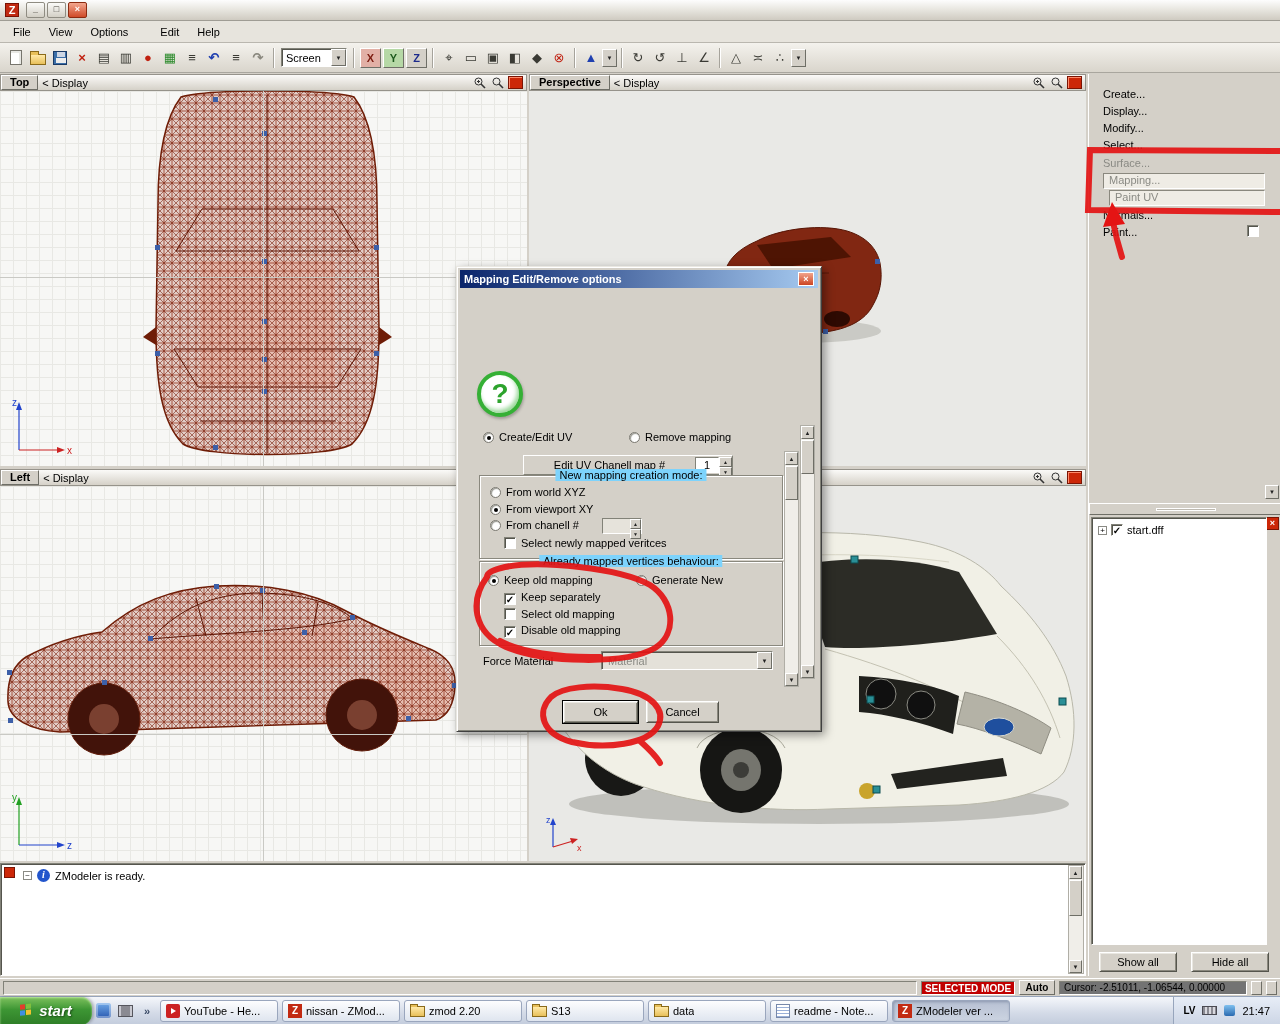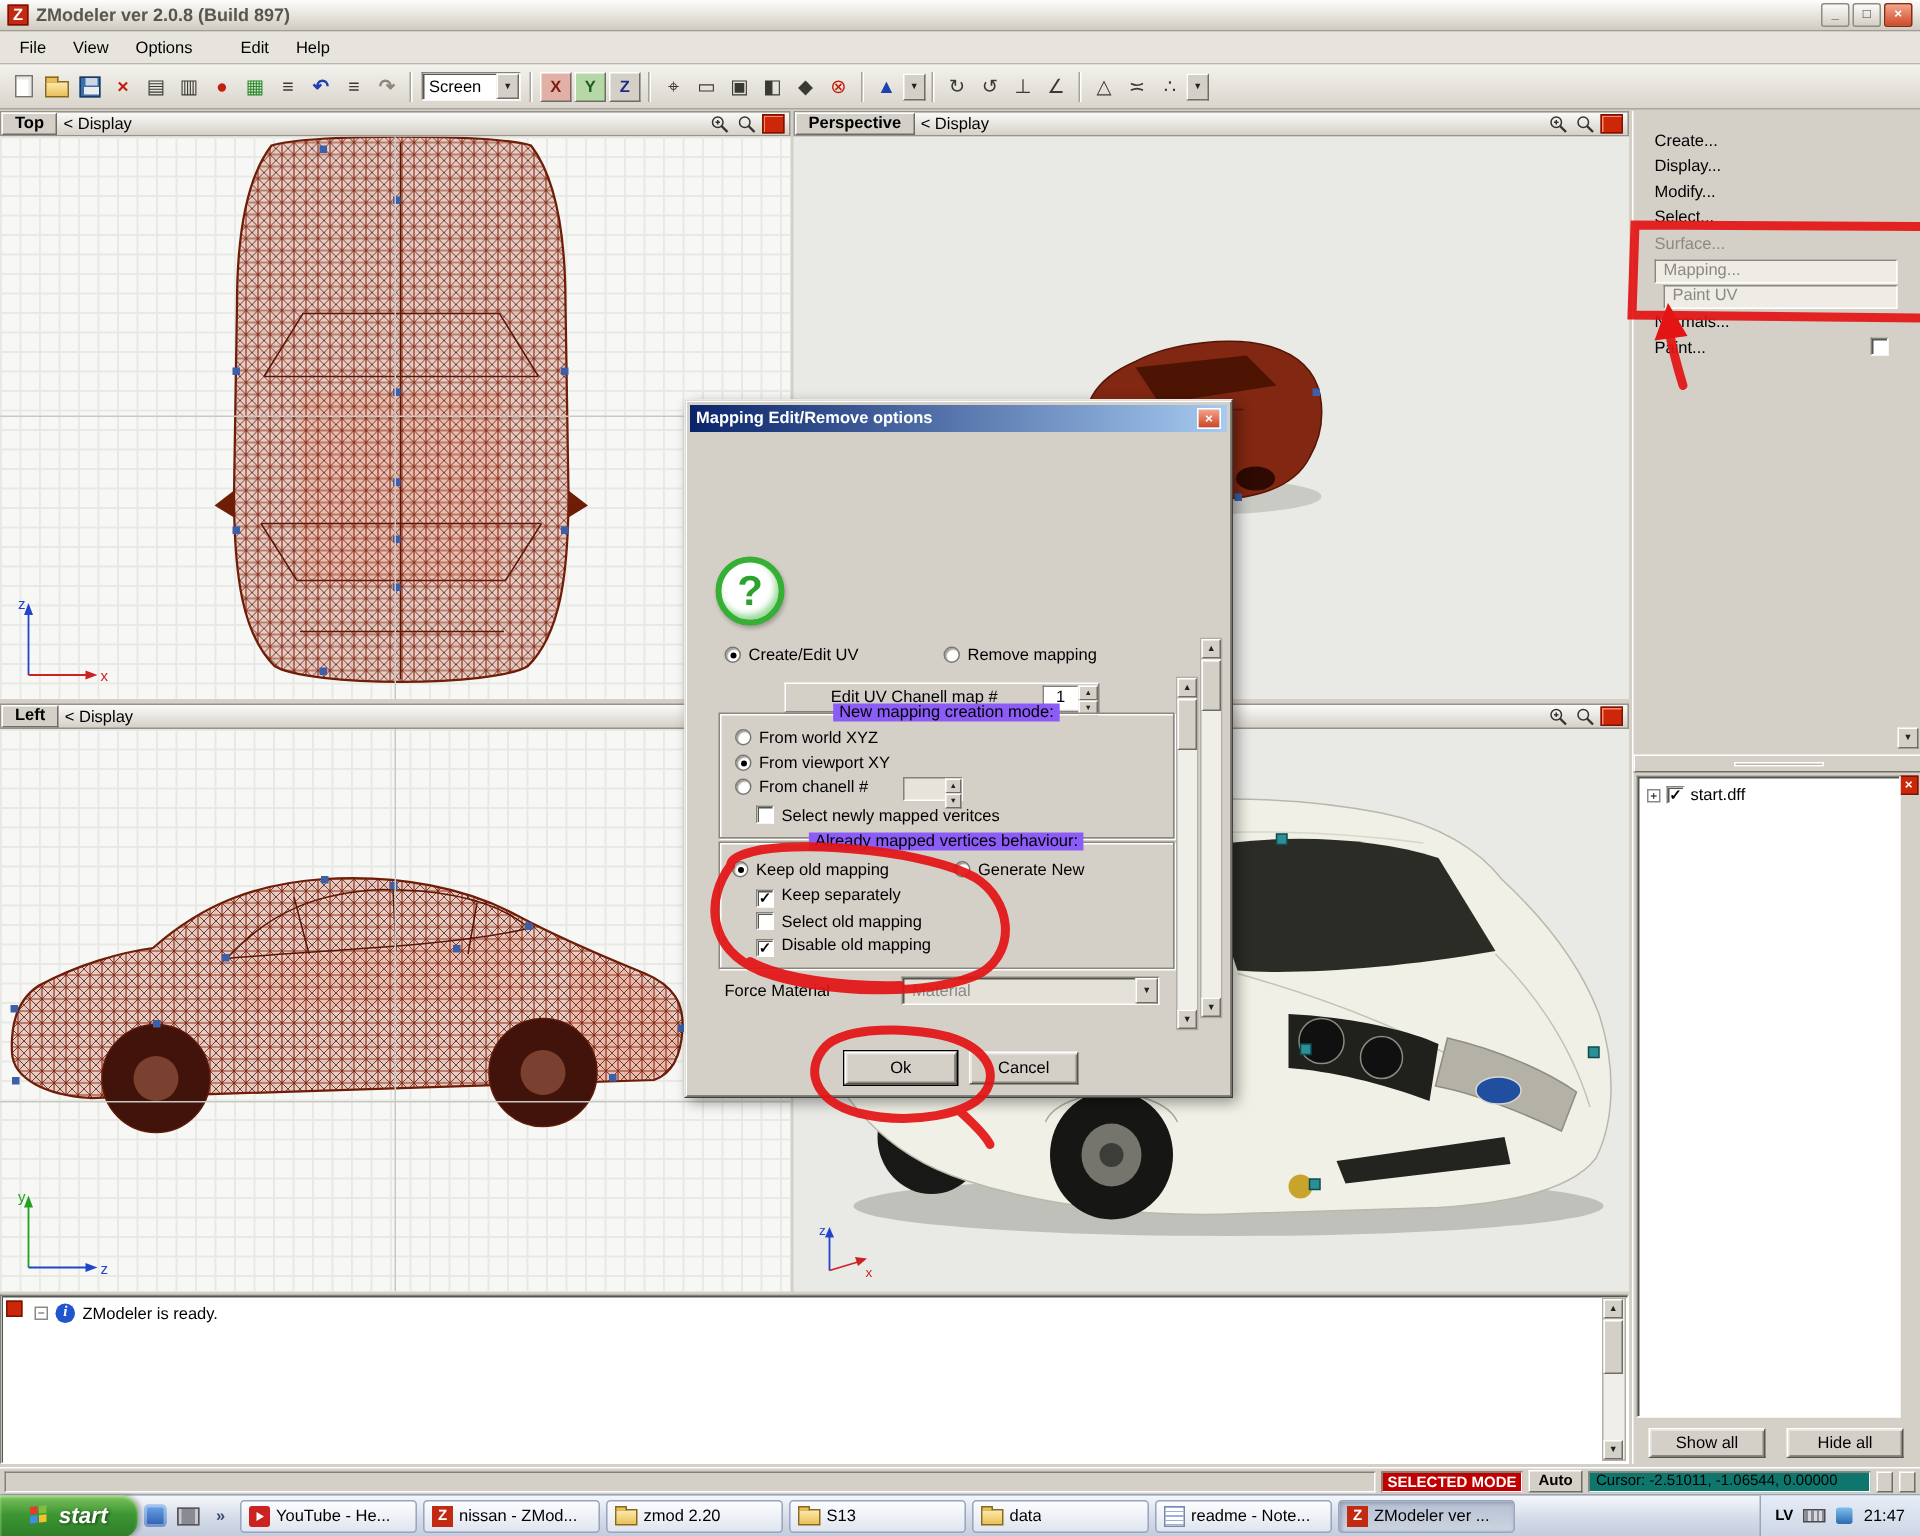--- a/index.html
+++ b/index.html
@@ -48,21 +48,21 @@
 
 .dialog{position:absolute;left:456px;top:266px;width:366px;height:466px;background:#d4d0c8;border:1px solid;border-color:#eae8e2 #404040 #404040 #eae8e2;box-shadow:inset 1px 1px 0 #fff,inset -1px -1px 0 #828278,3px 3px 9px rgba(0,0,0,.4);z-index:30;}
 .dlg-title{position:absolute;left:3px;top:3px;right:3px;height:18px;background:linear-gradient(90deg,#0a246a,#a6caf0);color:#fff;font-weight:bold;display:flex;align-items:center;padding:0 4px;}
 .dlg-close{margin-left:auto;width:16px;height:14px;background:linear-gradient(#f2a48c,#cc4422);border:1px solid #fff;color:#fff;font-size:9px;line-height: 12px;text-align:center;font-weight:bold;}
 .q-icon{position:absolute;left:20px;top:104px;width:46px;height:46px;border-radius:50%;background:#fff;border:4px solid #35b035;color:#2da32d;font-size:28px;font-weight:bold;display:flex;align-items:center;justify-content:center;box-shadow:inset -2px -3px 4px #9ad89a,1px 2px 3px rgba(0,0,0,.25);}
 .radio{display:inline-block;width:11px;height:11px;border-radius:50%;background:#fff;border:1px solid #7a7870;box-shadow:inset 1px 1px 1px #9a9a92;vertical-align:-2px;position:relative;}
 .radio.on::after{content:"";position:absolute;left:3px;top:3px;width:4px;height:4px;border-radius:50%;background:#000;}
 .check{display:inline-block;width:12px;height:12px;background:#fff;border:1px solid;border-color:#828278 #fff #fff #828278;box-shadow:inset 1px 1px 0 #55554d;vertical-align:-2px;font-size:10px;font-weight:bold;line-height:11px;text-align:center;color:#000;}
 .row-lbl{margin-left:5px;}
 .group{position:absolute;border:1px solid #8a887e;box-shadow:inset 1px 1px 0 #fff,1px 1px 0 #fff;}
-.legend{position:absolute;top:-7px;left:50%;transform:translateX(-50%);background:#8b5cf6;padding:0 4px;white-space:nowrap;}
+.legend{position:absolute;top:-7px;left:50%;transform:translateX(-50%);background:#7dd3fc;padding:0 4px;white-space:nowrap;}
 .btn{background:#d4d0c8;border:1px solid;border-color:#fff #55554d #55554d #fff;box-shadow:inset 1px 1px 0 #e9e7e1,inset -1px -1px 0 #8a887e;text-align:center;}
 .btn.default{box-shadow:inset 1px 1px 0 #e9e7e1,inset -1px -1px 0 #8a887e,0 0 0 1px #000;}
 .spin{display:inline-flex;flex-direction:column;width:13px;height:18px;}
 .spin span{flex:1;font-size:5px;line-height:8px;text-align:center;background:#d4d0c8;border:1px solid;border-color:#fff #6e6e66 #6e6e66 #fff;color:#222;}
 .sb{background:#f0eee9;border:1px solid #b0aea6;}
 .sbtn{left:0;width:13px;height:13px;font-size:6px;line-height:12px;text-align:center;background:#d4d0c8;border:1px solid;border-color:#fff #6e6e66 #6e6e66 #fff;color:#222;}
 .sthumb{left:0;width:13px;background:#d4d0c8;border:1px solid;border-color:#fff #6e6e66 #6e6e66 #fff;}
 .combo{display:flex;align-items:center;height:19px;background:#e4e1d9;border:1px solid;border-color:#828278 #fff #fff #828278;box-shadow:inset 1px 1px 0 #55554d;}
 .combo .ctext{flex:1;padding:0 6px;color:#8a8a84;}
 
@@ -77,21 +77,21 @@
 .log{position:absolute;left:0;top:863px;width:1086px;height:113px;background:#fff;border:1px solid;border-color:#828278 #fff #fff #828278;box-shadow:inset 1px 1px 0 #55554d;z-index:2;}
 .log-grip{position:absolute;left:3px;top:3px;width:11px;height:11px;background:#cc2708;border:1px solid #7a1404;}
 .log-row{position:absolute;left:22px;top:5px;display:flex;align-items:center;gap:5px;}
 .minusbox{display:inline-block;width:9px;height:9px;border:1px solid #8a8a84;font-size:8px;line-height:7px;text-align:center;color:#333;}
 .info-icon{display:inline-block;width:13px;height:13px;border-radius:50%;background:#2255cc;color:#fff;font-family:"Liberation Serif",serif;font-style:italic;font-weight:bold;font-size:10px;line-height:12px;text-align:center;}
 
 .statusbar{position:absolute;left:0;top:978px;width:1280px;height:18px;background:#d4d0c8;border-top:1px solid #fff;display:flex;align-items:center;gap:4px;padding:0 3px;z-index:10;}
 .sfield{height:14px;border:1px solid;border-color:#828278 #fff #fff #828278;}
 .sel-mode{background:#c00000;color:#fff;font-weight:bold;font-size:10px;line-height:13px;text-align:center;width:94px;}
 .auto-btn{width:36px;text-align:center;line-height:13px;background:#d4d0c8;border:1px solid;border-color:#fff #6e6e66 #6e6e66 #fff;font-weight:bold;font-size:10px;}
-.cursor-field{width:188px;font-size:10px;line-height:12px;padding:0 4px;background:#0f766e;}
+.cursor-field{width:188px;font-size:10px;line-height:12px;padding:0 4px;background:#737373;}
 .mini-btn{width:11px;height:14px;background:#d4d0c8;border:1px solid;border-color:#fff #6e6e66 #6e6e66 #fff;}
 
 .taskbar{position:absolute;left:0;top:996px;width:1280px;height:28px;background:linear-gradient(#f5f7fb,#d3dae7 60%,#c4cddd);border-top:1px solid #97a5bc;display:flex;align-items:center;z-index:40;}
 .start-btn{width:92px;height:28px;border-radius:0 11px 11px 0;background:linear-gradient(#7ec25e,#3d9634 45%,#2e7d27);display:flex;align-items:center;justify-content:center;gap:6px;color:#fff;font-style:italic;font-weight:bold;font-size:15px;text-shadow:1px 1px 2px #1a4a14;box-shadow:inset 0 1px 2px #b8e49c,2px 0 3px rgba(0,0,0,.25);}
 .flag{width:13px;height:13px;display:grid;grid-template-columns:5px 5px;grid-template-rows:5px 5px;gap:1px;transform:skewY(-6deg);}
 .flag i{display:block;}
 .ql{width:18px;height:18px;margin:0 2px;display:flex;align-items:center;justify-content:center;}
 .ql-a{width:15px;height:15px;background:linear-gradient(#6fa8e8,#2a5ab0);border-radius:3px;box-shadow:inset 0 0 0 2px rgba(255,255,255,.35);}
 .ql-b{width:15px;height:12px;background:#8a8a92;border:1px solid #55555d;box-shadow:inset 2px 0 0 #c8c8d0,inset -2px 0 0 #c8c8d0;}
 .task{height:22px;margin:0 2px;border-radius:3px;background:linear-gradient(#fdfdfe,#dfe5ef);border:1px solid #9aa6bd;display:flex;align-items:center;gap:4px;padding:0 5px;width:118px;overflow:hidden;}
@@ -111,21 +111,20 @@
 .lang{font-weight:bold;font-size:10px;}
 .overlay{position:absolute;left:0;top:0;width:1280px;height:1024px;z-index:60;pointer-events:none;}
 </style>
 </head>
 <body>
 
 <div id="screen">
 
   <div class="titlebar">
     <span class="app-icon">Z</span>
-    <span class="title-text">ZModeler ver 2.0.8 (Build 897)</span>
     <span class="wbtn">_</span>
     <span class="wbtn">□</span>
     <span class="wbtn close">×</span>
   </div>
 
   <div class="menubar">
     <span class="menu-item">File</span>
     <span class="menu-item">View</span>
     <span class="menu-item">Options</span>
     <span class="menu-item" style="margin-left:14px">Edit</span>

